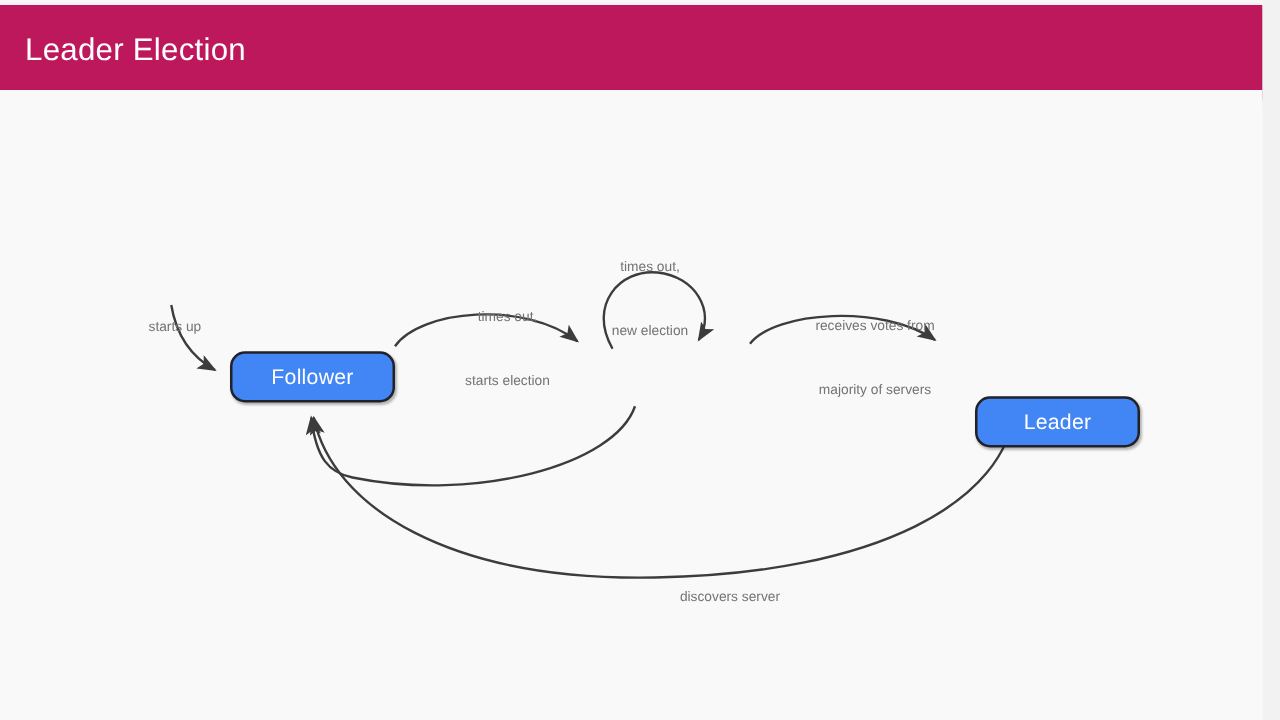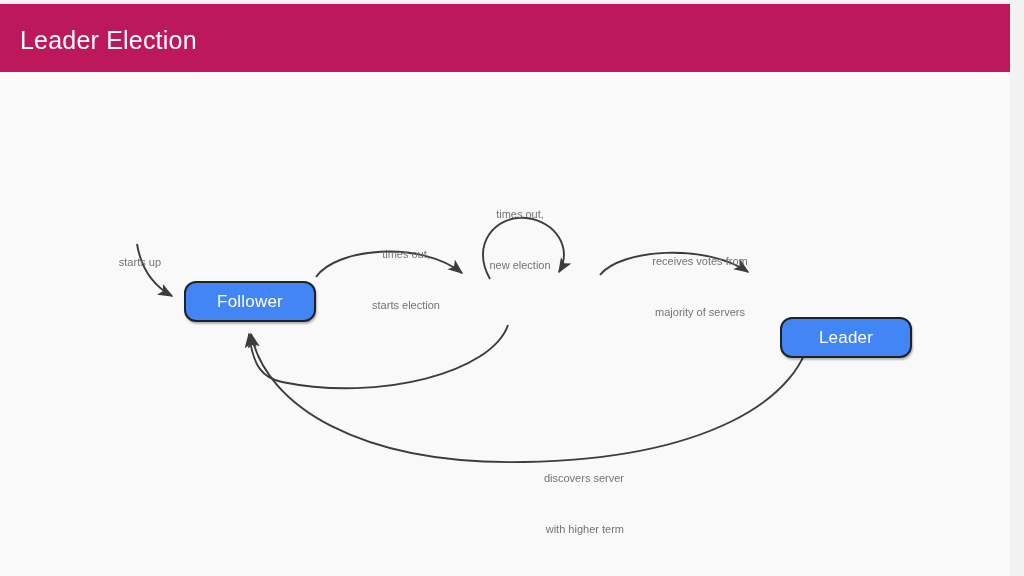--- a/index.html
+++ b/index.html
@@ -168,16 +168,15 @@
   </div>
 
   <div id="label-receives-votes" class="edge-label">
     <div>receives votes from</div>
     <div>majority of servers</div>
   </div>
 
 
   <div id="label-discovers-higher" class="edge-label">
     <div>discovers server</div>
-    <div>with higher term</div>
   </div>
 
 </div>
 
 </body></html>

